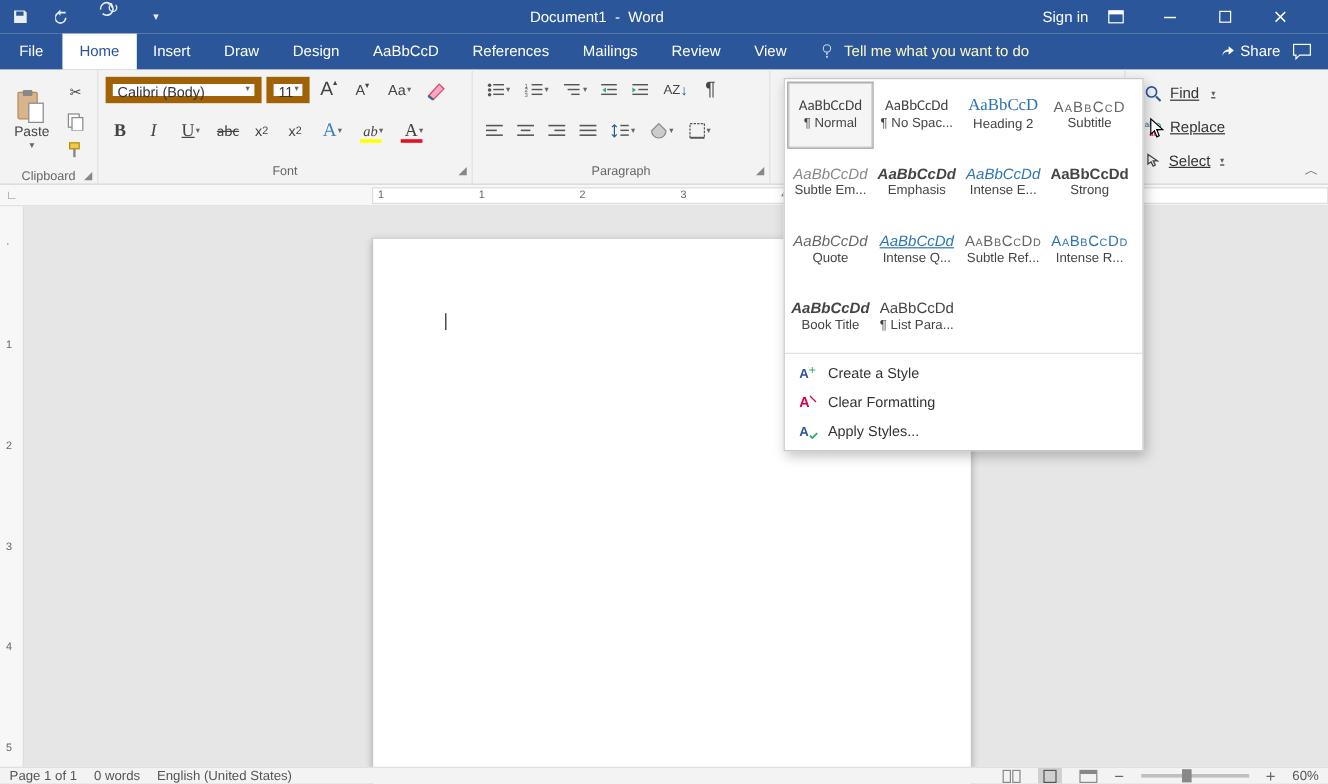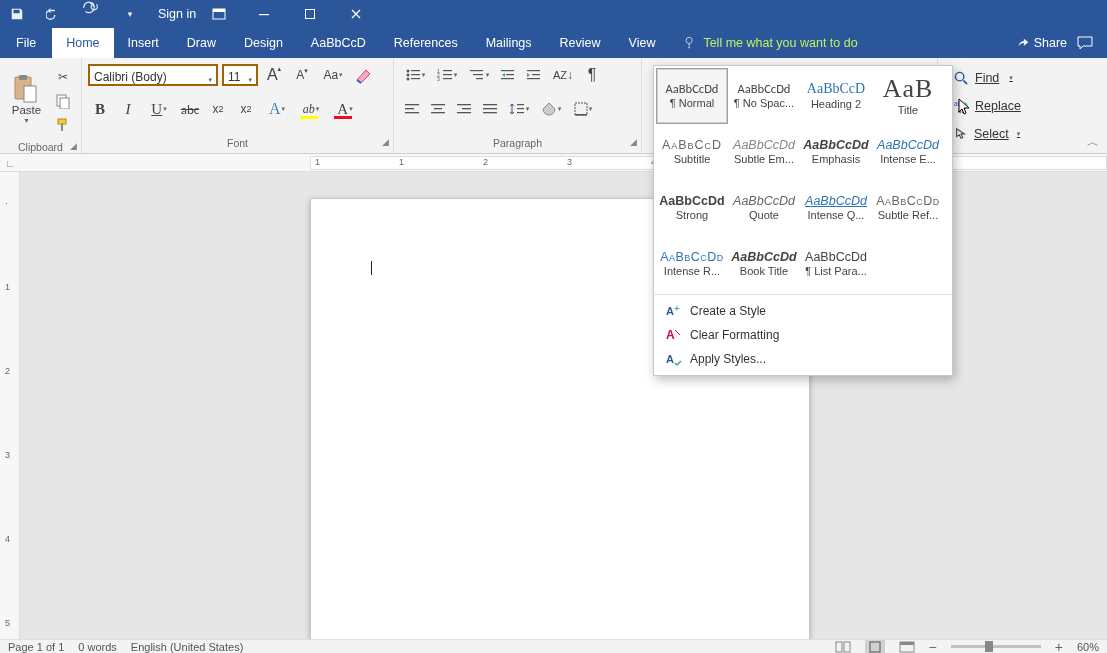--- a/index.html
+++ b/index.html
@@ -12,39 +12,39 @@
   .titlebar .title { flex:1; text-align:center; font-size:12.5px; }
   .titlebar .signin { padding:0 16px; font-size:12.5px;text-align:right; }
   .titlebar .winctrl { display:flex; }
   .titlebar .winctrl .wbtn { width:46px; text-align:center; font-size:13px; }
 
   
   .tabbar { height:30px; background:#2b579a; display:flex; align-items:stretch; color:#fff; }
   .tab { padding:0 14px; display:flex; align-items:center; font-size:12.5px; cursor:default; }
   .tab.file { padding:0 16px; }
   .tab.active { background:#fff; color:#2b579a; }
-  .tellme { display:flex; align-items:center; gap:6px; padding-left:14px; color:#bef264; font-size:12.5px; }
+  .tellme { display:flex; align-items:center; gap:6px; padding-left:14px; color:#fef9c3; font-size:12.5px; }
   .tabbar .spacer { flex:1; }
   .sharebar { display:flex; align-items:center; gap:10px; padding-right:14px; }
   .sharebar span { color:#fff; font-size:12.5px; display:flex; align-items:center; gap:4px;}
   .sh-icon svg { width:14px; height:14px; }
 
   
   .ribbon { height:96px; background:#f3f3f3; border-bottom:1px solid #d0d0d0; display:flex; position:relative; }
   .group { border-right:1px solid #e0e0e0; display:flex; flex-direction:column; }
   .group .body { flex:1; display:flex; padding:4px 6px; gap:4px; }
   .group .label { height:16px; text-align:center; font-size:10.5px; color:#666; position:relative; }
   .group .label .launcher { position:absolute; right:4px; top:0; font-size:9px; color:#888; }
 
   .clip-col { display:flex; flex-direction:column; align-items:center; justify-content:center; width:46px; }
   .clip-side { display:flex; flex-direction:column; align-items:center; justify-content:space-around; width:24px; padding-top:3px; }
 
   .font-rows { display:flex; flex-direction:column; gap:6px; padding:3px 6px; }
   .font-row { display:flex; align-items:center; gap:4px; height:28px; }
-  .combo { background:#fff; border:2px solid #a16207; height:22px; display:flex; align-items:flex-end; padding:0 4px; font-size:12px; color:#333; }
+  .combo { background:#fff; border:6px solid #a16207; height:22px; display:flex; align-items:flex-start; padding:0 4px; font-size:12px; color:#333; }
   .combo.font { width:130px; justify-content:space-between; }
   .combo.size { width:36px; justify-content:space-between; }
   .ibtn { width:24px; height:24px; display:flex; align-items:center; justify-content:center; color:#444; cursor:default; position:relative; }
   .ibtn.wide { width:30px; }
   .dd { font-size:7px; color:#666; margin-left:1px; }
   .under { text-decoration:underline; font-family:'Times New Roman',serif; font-size:15px; }
   .strike { text-decoration:line-through; font-family:Calibri,sans-serif; font-size:13px; }
 
   .para-rows { display:flex; flex-direction:column; gap:6px; padding:3px 6px; }
   .para-row { display:flex; align-items:center; gap:2px; height:28px; }
@@ -113,20 +113,23 @@
         </svg>
     </div>
     <div class="qbtn">
       <svg width="14" height="14" viewBox="0 0 16 16">
           <path fill="none" stroke="#fff" stroke-width="1.5" d="M2 9a6 6 0 1 1 2 4"></path>
           <path fill="#fff" d="M2 6v5l4-2.5z" opacity="0"></path>
         </svg>
       <span style="position:relative;top:-14px;color:#fff;">↻</span>
     </div>
     <div class="qbtn" style="font-size:9px;">▾</div>
+  </div>
+  <div class="title">
+    <span>Document1</span>&nbsp;&nbsp;-&nbsp;&nbsp;<span>Word</span>
   </div>
   <div class="signin">Sign in</div>
   <div class="winctrl">
     <div class="wbtn">
       <svg width="14" height="12" viewBox="0 0 14 12">
           <rect x="1" y="1" width="12" height="10" fill="none" stroke="#fff"></rect>
           <rect x="1" y="1" width="12" height="3" fill="#fff"></rect>
         </svg>
     </div>
     <div class="wbtn">
@@ -472,24 +475,20 @@
         <div class="style-preview" style="font-family:Calibri">AaBbCcDd</div>
         <div class="style-name">¶ Normal</div>
       </div>
       <div class="style-cell">
         <div class="style-preview" style="font-family:Calibri">AaBbCcDd</div>
         <div class="style-name">¶ No Spac...</div>
       </div>
       <div class="style-cell">
         <div class="style-preview" style="color:#2e74b5;font-size:14px;font-family:Calibri Light">AaBbCcD</div>
         <div class="style-name">Heading 2</div>
-      </div>
-      <div class="style-cell">
-        <div class="style-preview" style="font-size:26px;font-family:Calibri Light;letter-spacing:1px">AaB</div>
-        <div class="style-name">Title</div>
       </div>
       <div class="style-cell">
         <div class="style-preview" style="color:#666;letter-spacing:1px;font-variant:small-caps">AaBbCcD</div>
         <div class="style-name">Subtitle</div>
       </div>
       <div class="style-cell">
         <div class="style-preview" style="font-style:italic;color:#888">AaBbCcDd</div>
         <div class="style-name">Subtle Em...</div>
       </div>
       <div class="style-cell">

